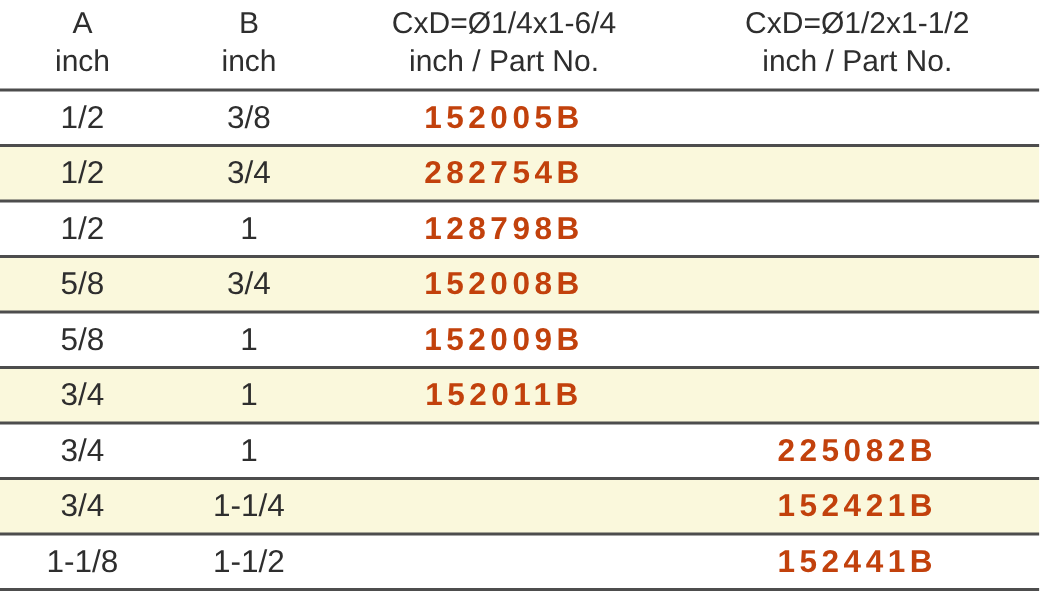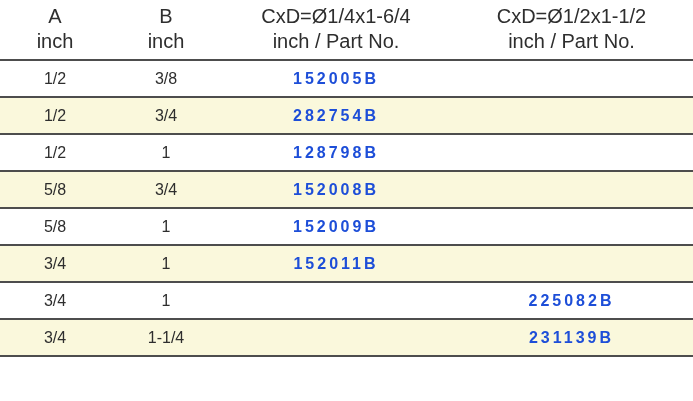--- a/index.html
+++ b/index.html
@@ -38,30 +38,30 @@
     border-bottom: 2px solid #4d4d4d;
   }
   tbody tr {
     height: 37px;
     border-bottom: 2px solid #4d4d4d;
   }
   tbody tr.striped {
     background: #faf8dc;
   }
   tbody td {
-    font-size: 16px;
+    font-size: 21px;
     color: #2e2e2e;
     text-align: center;
     vertical-align: middle;
     padding: 0;
     white-space: nowrap;
   }
   tbody td.part {
     font-weight: bold;
-    color: #1d4ed8;
+    color: #c2410c;
     letter-spacing: 3px;
   }
   .hline1, .hline2 { display: block; }
 </style>
 </head>
 <body>
 
 <div class="page">
   <table class="parts-table">
     <colgroup>
@@ -130,17 +130,23 @@
       <tr>
         <td>3/4</td>
         <td>1</td>
         <td class="part"></td>
         <td class="part">225082B</td>
       </tr>
       <tr class="striped">
         <td>3/4</td>
         <td>1-1/4</td>
         <td class="part"></td>
-        <td class="part">231139B</td>
+        <td class="part">152421B</td>
+      </tr>
+      <tr>
+        <td>1-1/8</td>
+        <td>1-1/2</td>
+        <td class="part"></td>
+        <td class="part">152441B</td>
       </tr>
     </tbody>
   </table>
 </div>
 
 </body></html>

